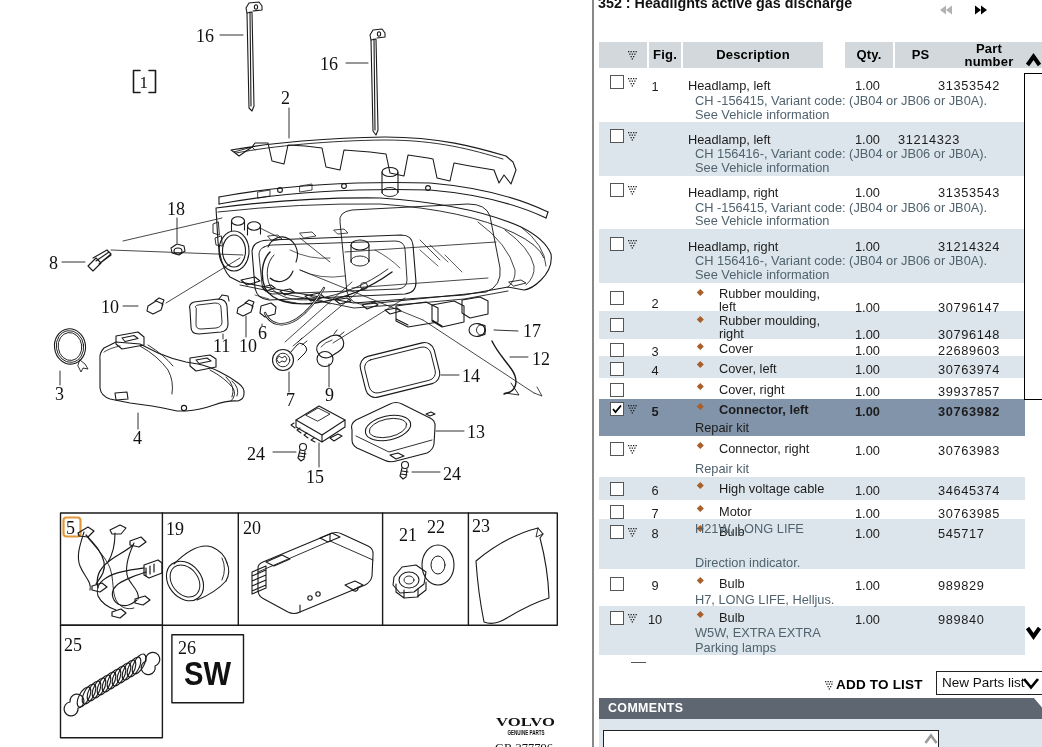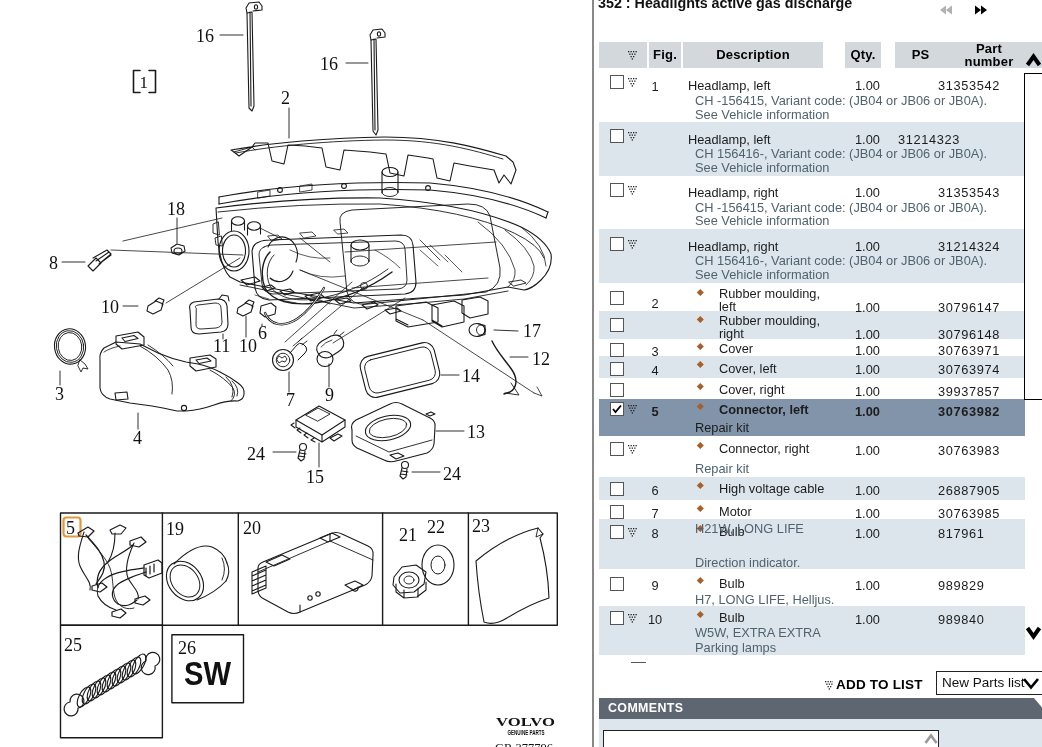--- a/index.html
+++ b/index.html
@@ -301,21 +301,21 @@
 <div class="a" style="left:598px;top:-5.5px;font-size:14.3px;font-weight:bold;color:#111;letter-spacing:0px;white-space:nowrap">352 : Headlights active gas discharge</div>
 <svg class="a" style="left:938px;top:4px" width="55" height="14" viewBox="0 0 55 14">
     <polygon points="8,1.5 8,10.5 2,6.0" fill="#b2b2b2"></polygon>
     <polygon points="14,1.5 14,10.5 8,6.0" fill="#b2b2b2"></polygon>
     <polygon points="37,1.5 37,10.5 43,6.0" fill="#000"></polygon>
     <polygon points="43,1.5 43,10.5 49,6.0" fill="#000"></polygon>
   </svg>
 <div class="hc" style="left:599px;width:48px"></div>
 <div class="hc" style="left:649px;width:32px">Fig.</div>
 <div class="hc" style="left:683px;width:140px">Description</div>
-<div class="hc" style="left:845px;width:36px">Qty.</div>
+<div class="hc" style="left:845px;width:48px">Qty.</div>
 <div class="hc" style="left:895px;width:51px">PS</div>
 <div class="hc" style="left:932px;width:114px">Part<br>number</div>
 <svg class="a" style="left:628px;top:51px" width="10" height="9" viewBox="0 0 10 9">
     <rect x="0.0" y="0.0" width="1.3" height="1.3" fill="#222"></rect>
     <rect x="2.5" y="0.0" width="1.3" height="1.3" fill="#222"></rect>
     <rect x="5.0" y="0.0" width="1.3" height="1.3" fill="#222"></rect>
     <rect x="7.5" y="0.0" width="1.3" height="1.3" fill="#222"></rect>
     <rect x="1.2" y="2.5" width="1.3" height="1.3" fill="#222"></rect>
     <rect x="3.7" y="2.5" width="1.3" height="1.3" fill="#222"></rect>
     <rect x="6.2" y="2.5" width="1.3" height="1.3" fill="#222"></rect>
@@ -492,44 +492,44 @@
 <div class="t" style="left:719px;top:286.5px">Rubber moulding,</div>
 <div class="t" style="left:719px;top:300px">left</div>
 <div class="t" style="left:855px;top:301px">1.00</div>
 <div class="t pn" style="left:938px;top:301px">30796147</div>
 <div class="t" style="left:719px;top:313.5px">Rubber moulding,</div>
 <div class="t" style="left:719px;top:327px">right</div>
 <div class="t" style="left:855px;top:328px">1.00</div>
 <div class="t pn" style="left:938px;top:328px">30796148</div>
 <div class="t" style="left:719px;top:342px">Cover</div>
 <div class="t" style="left:855px;top:344px">1.00</div>
-<div class="t pn" style="left:938px;top:344px">30763971</div>
+<div class="t pn" style="left:938px;top:344px">22689603</div>
 <div class="t" style="left:719px;top:361.5px">Cover, left</div>
 <div class="t" style="left:855px;top:363px">1.00</div>
 <div class="t pn" style="left:938px;top:363px">30763974</div>
 <div class="t" style="left:719px;top:382.5px">Cover, right</div>
 <div class="t" style="left:855px;top:384.5px">1.00</div>
 <div class="t pn" style="left:938px;top:384.5px">39937857</div>
 <div class="t bd" style="left:719px;top:402.5px">Connector, left</div>
 <div class="t bd" style="left:855px;top:404.5px">1.00</div>
 <div class="t bd pn" style="left:938px;top:404.5px">30763982</div>
 <div class="t" style="left:695px;top:420.5px">Repair kit</div>
 <div class="t" style="left:719px;top:441.5px">Connector, right</div>
 <div class="t" style="left:855px;top:443.5px">1.00</div>
 <div class="t pn" style="left:938px;top:443.5px">30763983</div>
 <div class="t g" style="left:695px;top:461.5px">Repair kit</div>
 <div class="t" style="left:719px;top:481.5px">High voltage cable</div>
 <div class="t" style="left:855px;top:483.5px">1.00</div>
-<div class="t pn" style="left:938px;top:483.5px">26887905</div>
+<div class="t pn" style="left:938px;top:483.5px">34645374</div>
 <div class="t" style="left:719px;top:504.5px">Motor</div>
 <div class="t" style="left:855px;top:506.5px">1.00</div>
 <div class="t pn" style="left:938px;top:506.5px">30763985</div>
 <div class="t" style="left:719px;top:524.5px">Bulb</div>
 <div class="t" style="left:855px;top:526.5px">1.00</div>
-<div class="t pn" style="left:938px;top:526.5px">817961</div>
+<div class="t pn" style="left:938px;top:526.5px">545717</div>
 <div class="t g" style="left:695px;top:522px">H21W, LONG LIFE</div>
 <div class="t g" style="left:695px;top:555.5px">Direction indicator.</div>
 <div class="t" style="left:719px;top:576.5px">Bulb</div>
 <div class="t" style="left:855px;top:578.5px">1.00</div>
 <div class="t pn" style="left:938px;top:578.5px">989829</div>
 <div class="t g" style="left:695px;top:592.5px">H7, LONG LIFE, Helljus.</div>
 <div class="t" style="left:719px;top:610.5px">Bulb</div>
 <div class="t" style="left:855px;top:612.5px">1.00</div>
 <div class="t pn" style="left:938px;top:612.5px">989840</div>
 <div class="t g" style="left:695px;top:626px">W5W, EXTRA EXTRA</div>

